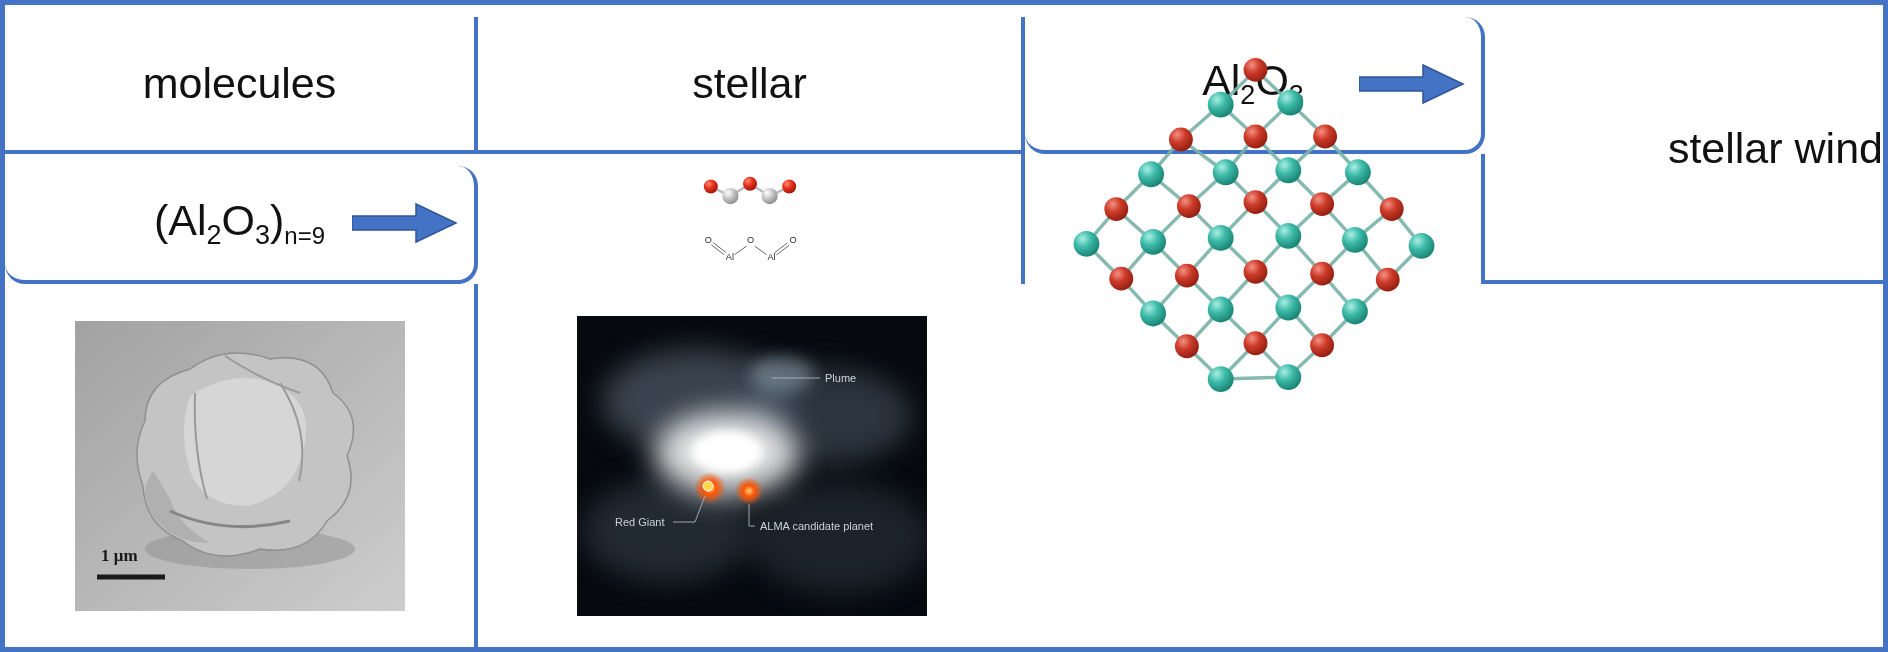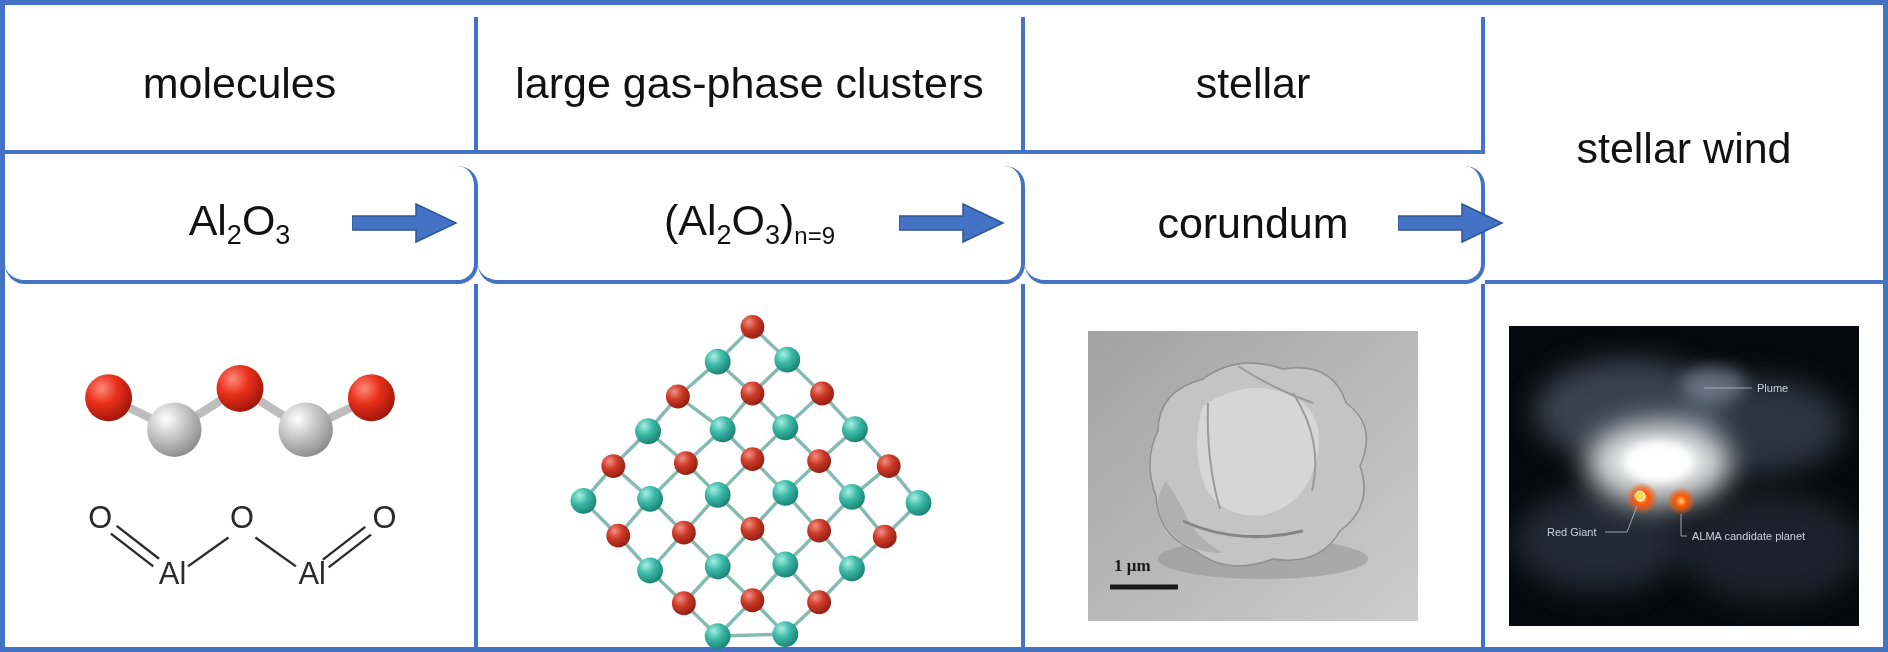--- a/index.html
+++ b/index.html
@@ -15,44 +15,41 @@
   }
   .cell {
     position:relative; box-sizing:border-box;
     display:flex; align-items:center; justify-content:center;
   }
   .v-div { border-right:4px solid var(--border,#4472C4); }
   .h-div { border-bottom:4px solid var(--border,#4472C4);margin-top:12px; }
 
   .header-cell { font-size:43px; line-height:1.15; text-align:center; }
   .label-cell  { font-size:43px;border-radius:20px; }
-  .sw-cell { grid-column:4; grid-row:1 / 3; font-size:43px; }
+  .sw-cell { grid-column:4; grid-row:1 / 3; font-size:43px;justify-content:flex-end; }
 
   .sub { font-size:27px; vertical-align:-9px; }
   .sub-small { font-size:24px; vertical-align:-9px; }
 
   .arrow { position:absolute; top:50%; transform:translateY(-50%); line-height:0; }
   .arrow-in { right:14px; }
   .arrow-cross { right:-25px; z-index:3; }
 
   .img-cell { padding:18px;text-decoration:underline; }
   .col1-img { flex-direction:column; gap:26px; }
 
   .sem-wrap, .alma-wrap { line-height:0; }
 </style>
 </head>
 <body>
 
 <div class="board">
 
   <div class="cell header-cell v-div h-div">
     <span>molecules</span>
-  </div>
-  <div class="cell header-cell v-div h-div">
-    <span>large gas-phase clusters</span>
   </div>
   <div class="cell header-cell v-div h-div">
     <span>stellar</span>
   </div>
   <div class="cell sw-cell h-div">
     <span>stellar wind</span>
   </div>
 
   <div class="cell label-cell v-div h-div">
     <span><span>Al</span><span class="sub">2</span><span>O</span><span class="sub">3</span></span>
@@ -65,28 +62,20 @@
 
   <div class="cell label-cell v-div h-div">
     <span><span>(Al</span><span class="sub">2</span><span>O</span><span class="sub">3</span><span>)</span><span class="sub-small">n=9</span></span>
     <div class="arrow arrow-in">
       <svg width="108" height="46" viewBox="0 0 108 46">
         <polygon points="0,16 64,16 64,4 104,23 64,42 64,30 0,30" fill="var(--arrow-fill,#4472C4)" stroke="var(--arrow-outline,#2F5597)" stroke-width="1.5"></polygon>
       </svg>
     </div>
   </div>
 
-  <div class="cell label-cell v-div h-div">
-    <span>corundum</span>
-    <div class="arrow arrow-cross">
-      <svg width="108" height="46" viewBox="0 0 108 46">
-        <polygon points="0,16 64,16 64,4 104,23 64,42 64,30 0,30" fill="var(--arrow-fill,#4472C4)" stroke="var(--arrow-outline,#2F5597)" stroke-width="1.5"></polygon>
-      </svg>
-    </div>
-  </div>
 
   <div class="cell img-cell col1-img v-div">
 
     <svg width="320" height="122" viewBox="0 0 340 130">
       <defs>
         <radialGradient id="gO" cx="35%" cy="30%" r="75%">
           <stop offset="0%" stop-color="#ff8a76"></stop>
             <stop offset="45%" stop-color="#e8301c"></stop>
             <stop offset="100%" stop-color="#9c1408"></stop>
         </radialGradient>

